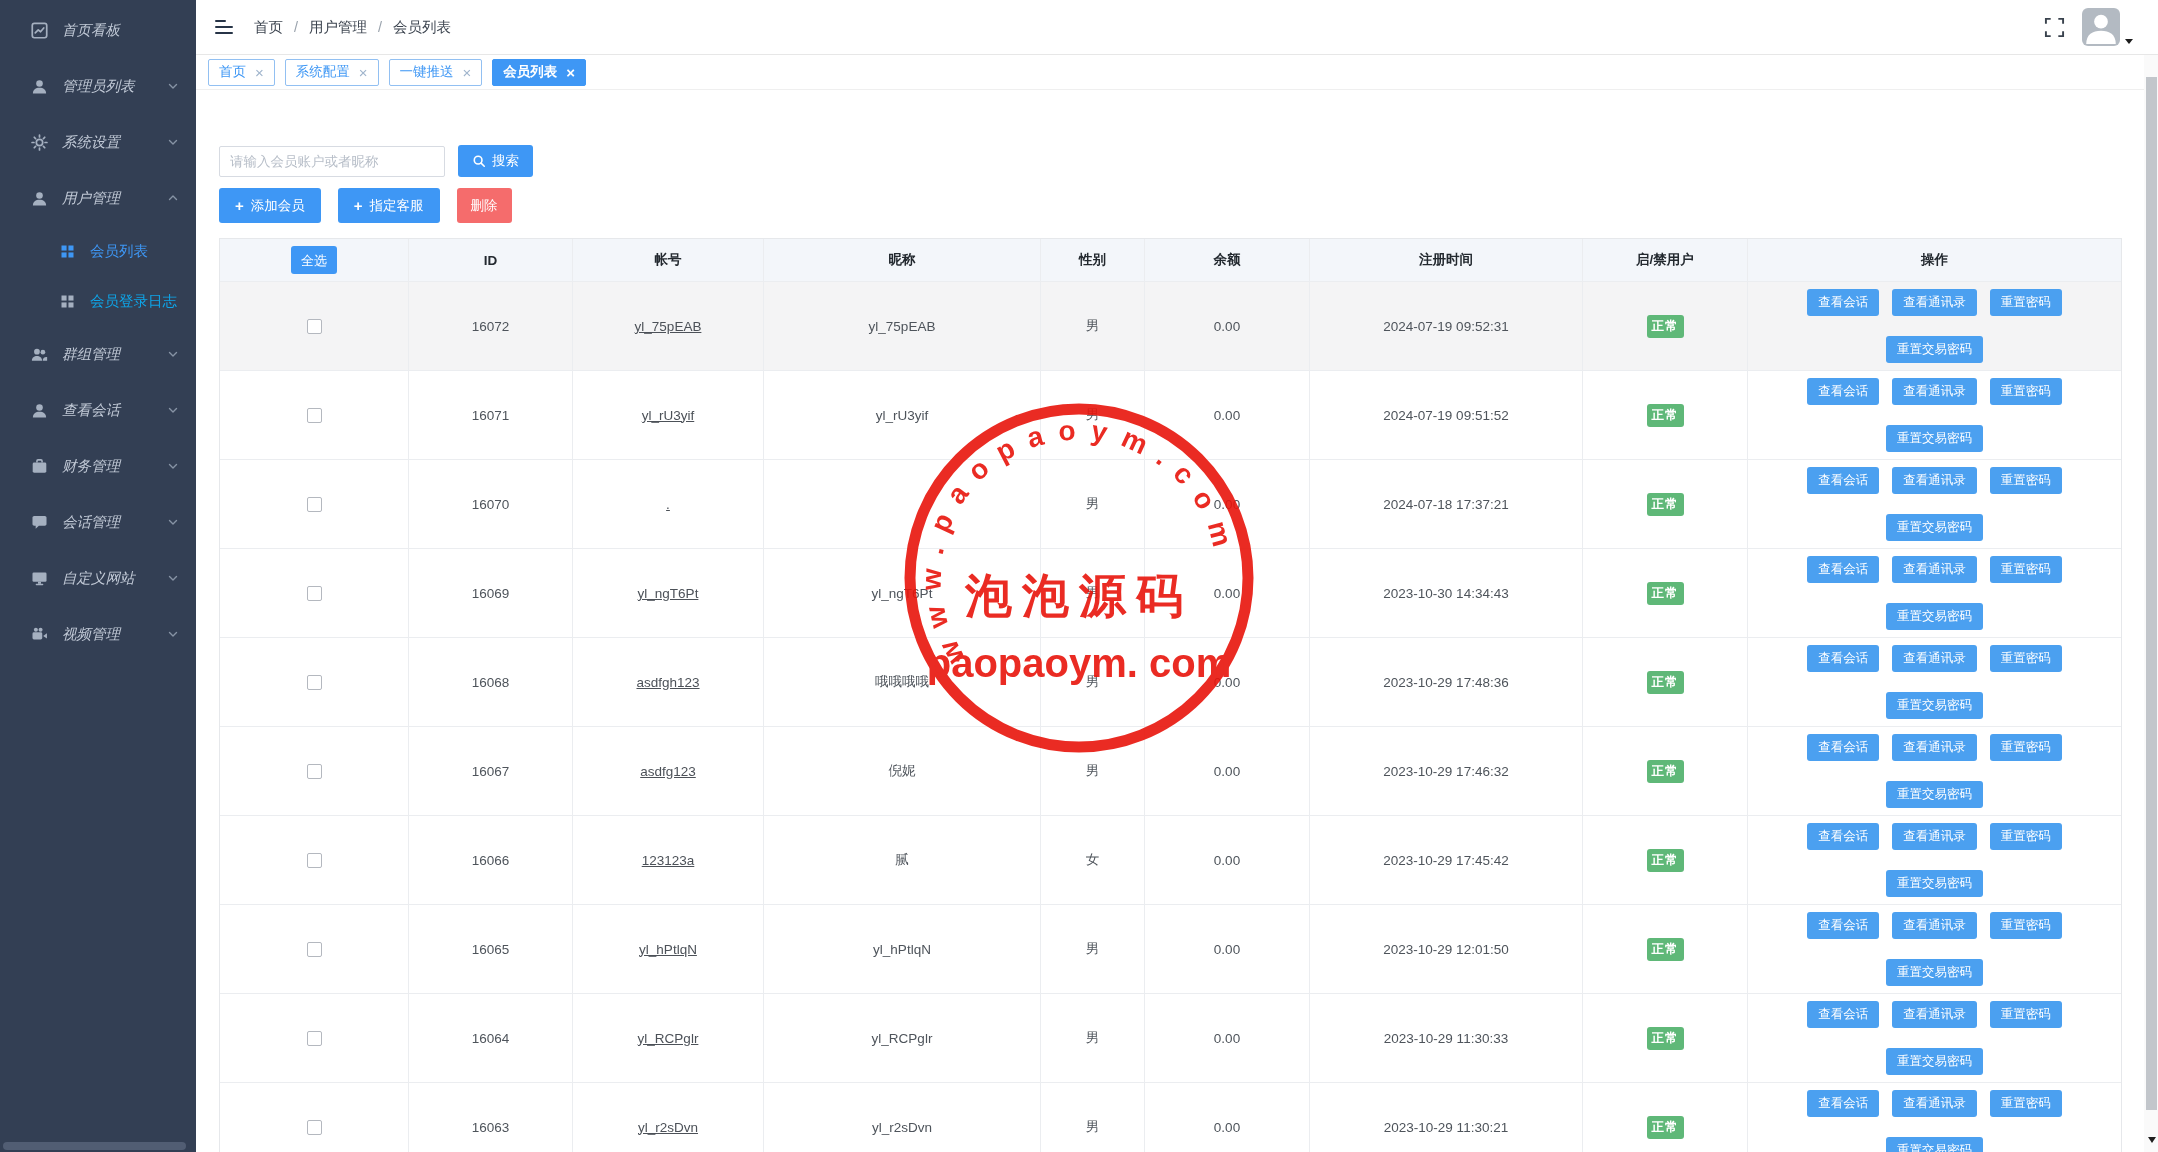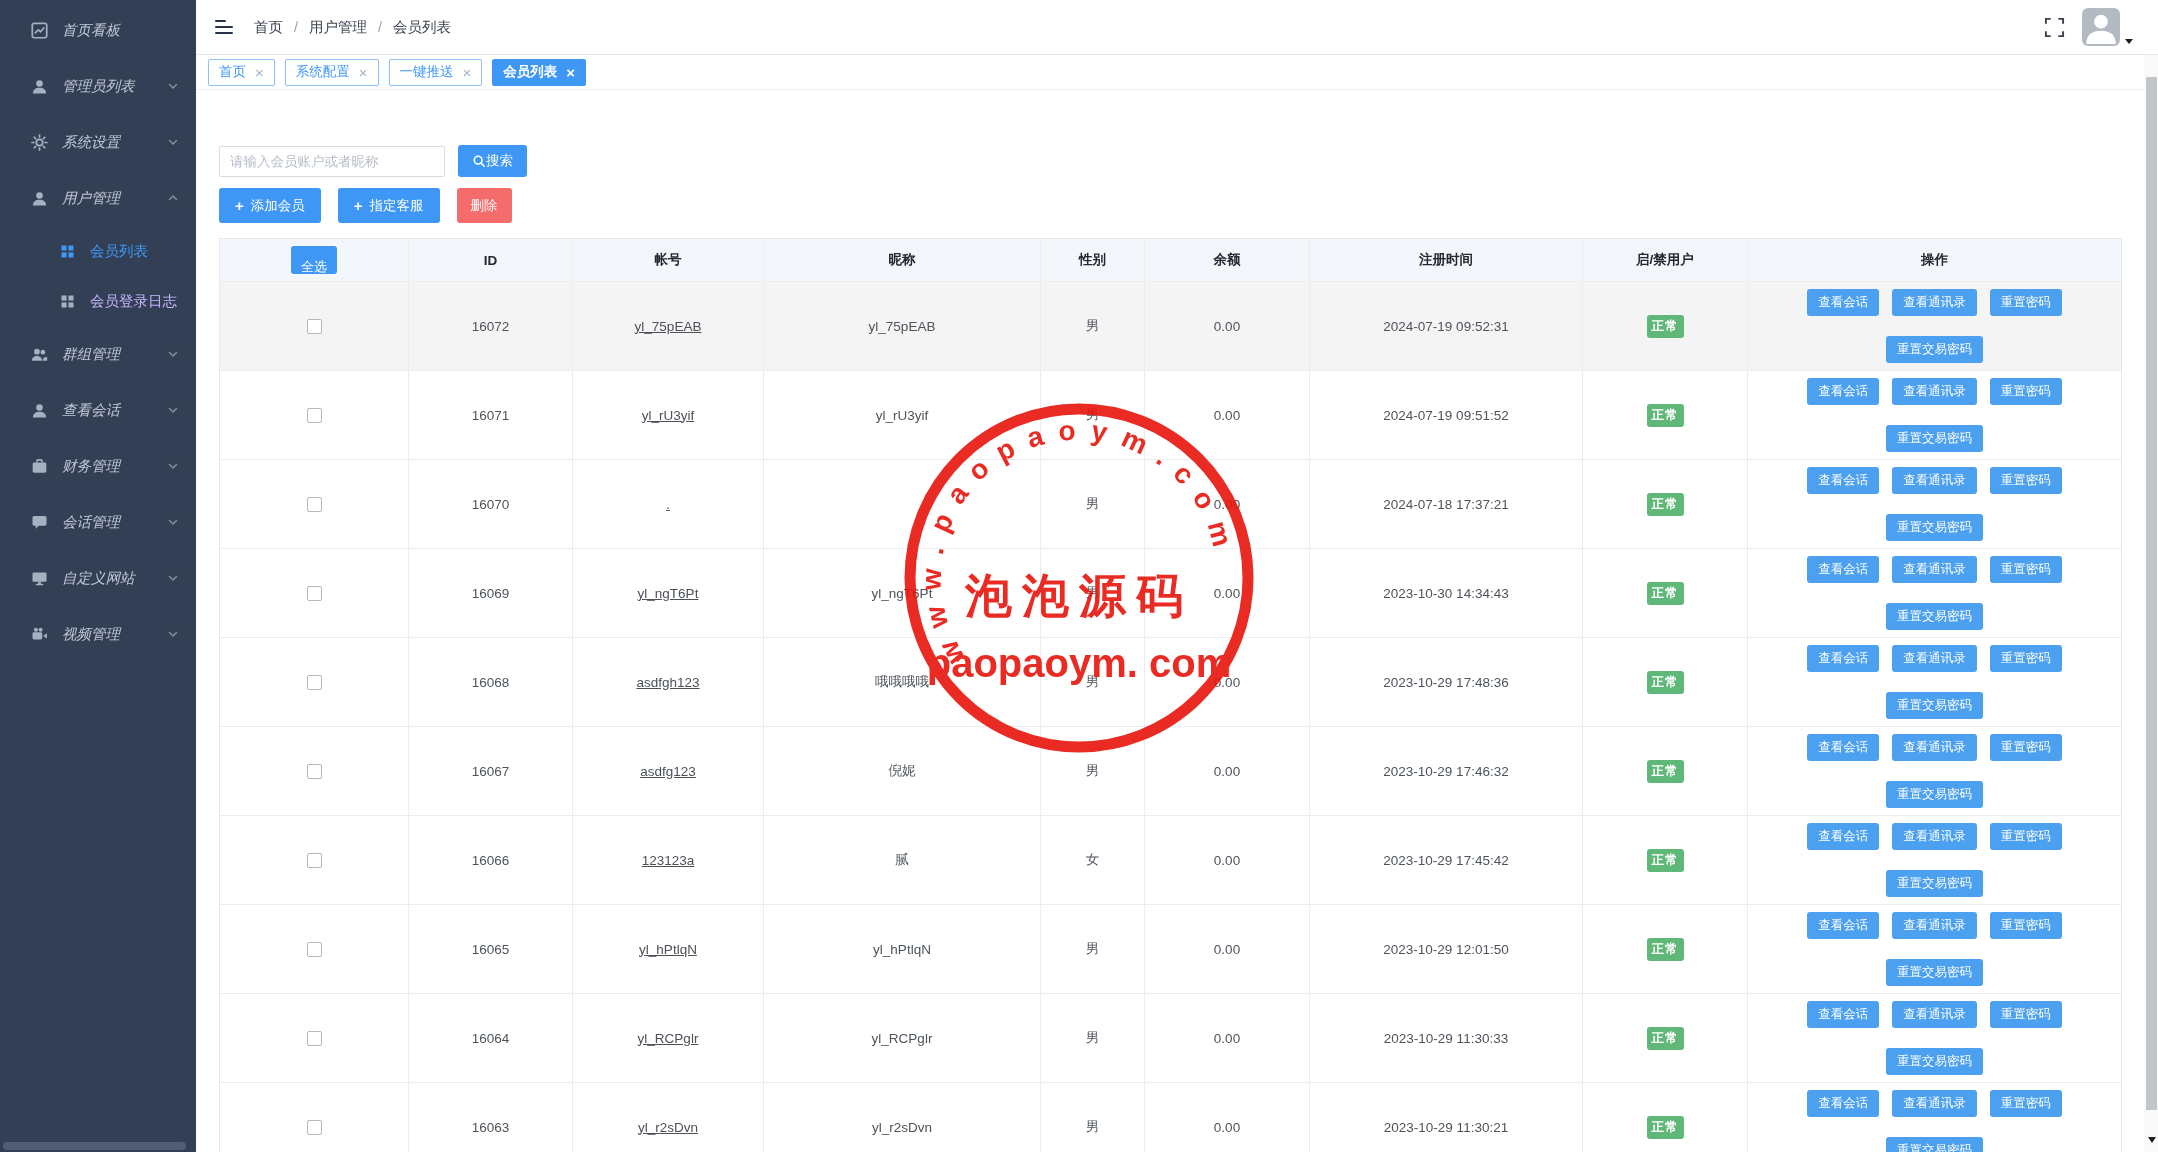--- a/index.html
+++ b/index.html
@@ -17,21 +17,21 @@
 
   
   .sidebar{flex:0 0 196px;width:196px;background:var(--sidebar-bg);position:relative;padding-top:2px;}
   .menu-item{height:56px;display:flex;align-items:center;padding:0 16px 0 31px;color:#c2cad7;font-size:14.5px;cursor:pointer;font-style:italic;}
   .mi-icon{width:17px;height:17px;color:#a5b0c0;margin-right:14px;display:inline-flex;flex:0 0 auto;}
   .mi-icon svg{width:100%;height:100%;}
   .mi-label{white-space:nowrap;}
   .chev{margin-left:auto;width:14px;height:14px;color:#8793a5;display:inline-flex;}
   .chev svg{width:100%;height:100%;}
   .chev.up{transform:rotate(180deg);}
-  .submenu-item{height:50px;display:flex;align-items:center;padding:0 16px 0 60px;color:#c4b5fd;font-size:14.5px;cursor:pointer;}
+  .submenu-item{height:50px;display:flex;align-items:center;padding:0 16px 0 60px;color:#0ea5e9;font-size:14.5px;cursor:pointer;}
   .submenu-item .mi-icon{width:15px;height:15px;margin-right:15px;}
   .submenu-item.active{color:var(--accent);}
   .submenu-item.active .mi-icon{color:var(--accent);}
   .hscroll{position:absolute;left:3px;right:10px;bottom:2px;height:8px;border-radius:4px;background:#515d73;}
 
   
   .main{flex:1;min-width:0;position:relative;background:#fff;}
 
   .topbar{height:55px;border-bottom:1px solid #e7e7e7;display:flex;align-items:center;padding:0 26px 0 19px;background:#fff;}
   .burger{display:flex;flex-direction:column;gap:3.5px;margin-right:21px;cursor:pointer;}
@@ -53,38 +53,38 @@
   .tab{height:27px;display:inline-flex;align-items:center;gap:9px;padding:0 10px;border:1px solid #92c0f2;border-radius:2px;color:var(--accent);font-size:13.5px;background:#fff;cursor:pointer;white-space:nowrap;}
   .tab-close{font-size:15px;line-height:1;color:#9fb4cc;cursor:pointer;}
   .tab.active{background:var(--accent);border-color:var(--accent);color:#fff;font-weight:bold;}
   .tab.active .tab-close{color:#fff;}
 
   .content{padding:7px 0 0 23px;}
   .search-row{display:flex;align-items:center;gap:13px;margin-top:48px;}
   .search-input{width:226px;height:31px;border:1px solid #d7dbe2;border-radius:2px;padding:0 10px;font-size:13.5px;color:#333;outline:none;font-family:inherit;}
   .search-input::placeholder{color:#b7bec8;}
   .btn{border:none;cursor:pointer;font-family:inherit;}
-  .btn-search{height:32px;padding:0 14px;background:var(--accent);color:#fff;border-radius:3px;font-size:13.5px;display:inline-flex;align-items:center;}
+  .btn-search{height:32px;padding:0 14px;background:var(--accent);color:#fff;border-radius:3px;font-size:13.5px;display:inline-flex;align-items:center;gap:6px;}
   .mag{width:14px;height:14px;display:inline-flex;}
   .mag svg{width:100%;height:100%;}
 
   .action-row{margin-top:11px;display:flex;gap:17px;}
   .btn-primary{height:35px;padding:0 16px;background:var(--accent);color:#fff;border-radius:3px;font-size:13.5px;display:inline-flex;align-items:center;gap:7px;}
   .plus{font-size:15px;font-weight:bold;}
   .btn-danger{height:35px;padding:0 14px;background:var(--danger);color:#fff;border-radius:3px;font-size:13.5px;}
 
   
   .tbl-wrap{margin-top:15px;width:1903px;height:962px;border:1px solid #e6e8eb;overflow:hidden;background:#fff;}
   .tbl{display:grid;grid-template-columns:189px 164px 191px 277px 104px 165px 273px 165px 373px;}
   .c{display:flex;align-items:center;justify-content:center;border-right:1px solid #ebedf0;border-bottom:1px solid #ebedf0;}
   .c.last{border-right:none;}
   .hc{height:43px;background:#f3f6fa;font-weight:bold;font-size:13.5px;color:#23292f;}
   .bc{height:89px;font-size:13.5px;color:#4e545b;background:#fff;}
   .bc.hl{background:#f4f4f5;}
-  .btn-select-all{height:28px;padding:12px 10px;background:var(--accent);color:#fff;border-radius:3px;font-size:13px;}
+  .btn-select-all{height:28px;padding:6px 10px;background:var(--accent);color:#fff;border-radius:3px;font-size:13px;}
   .cb{width:15px;height:15px;border:1px solid #b4b8bf;border-radius:2px;background:#fff;cursor:pointer;}
   .acct{color:#4c5158;text-decoration:underline;cursor:pointer;}
   .badge{background:var(--success);color:#fff;font-size:12.5px;font-weight:bold;padding:3px 5px;border-radius:3px;letter-spacing:1px;}
   .acts{display:flex;flex-direction:column;align-items:center;gap:20px;}
   .acts-row{display:flex;gap:13px;justify-content:center;}
   .btn-action{height:27px;padding:0 11px;background:var(--action);color:#fff;border-radius:3px;font-size:12.5px;white-space:nowrap;}
 
   
   .stamp{position:absolute;left:703px;top:398px;width:360px;height:360px;z-index:30;pointer-events:none;opacity:.9;}
 

